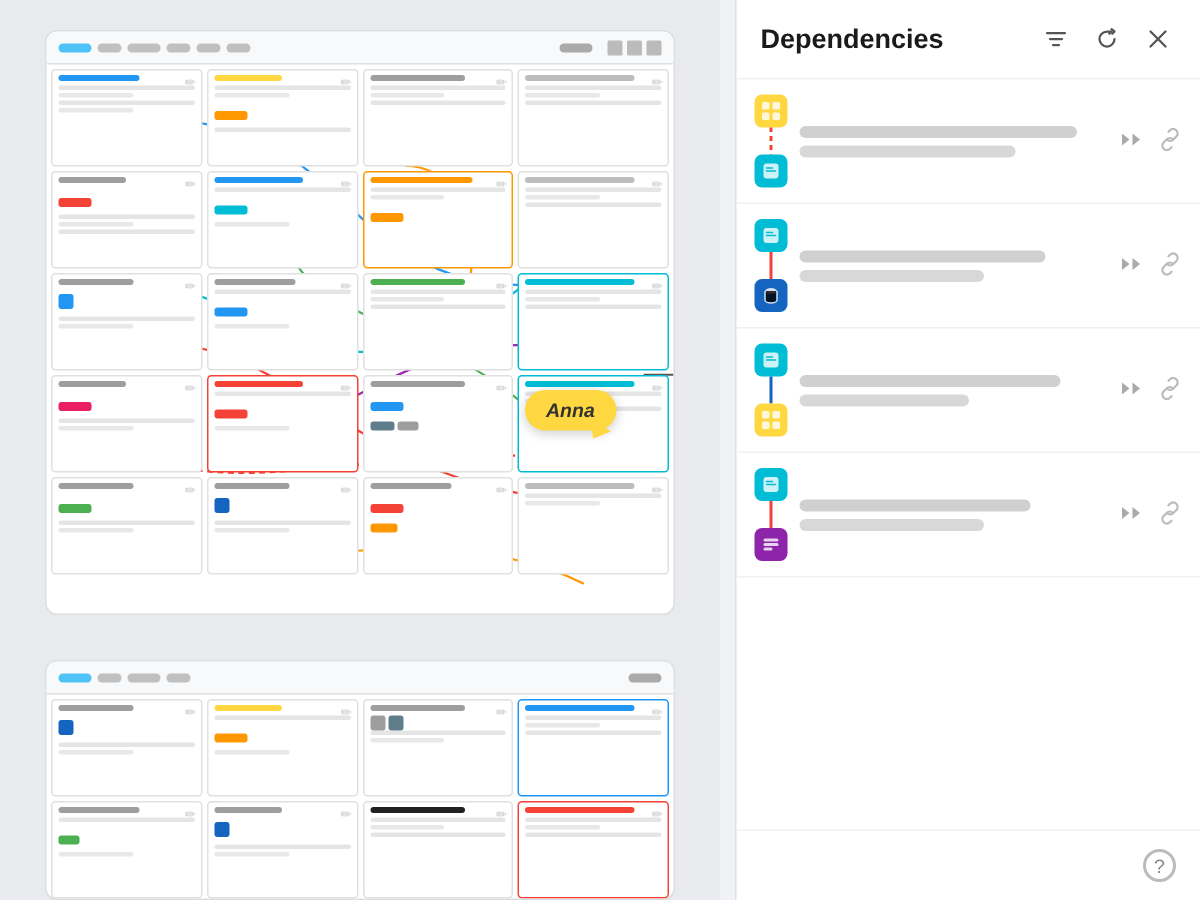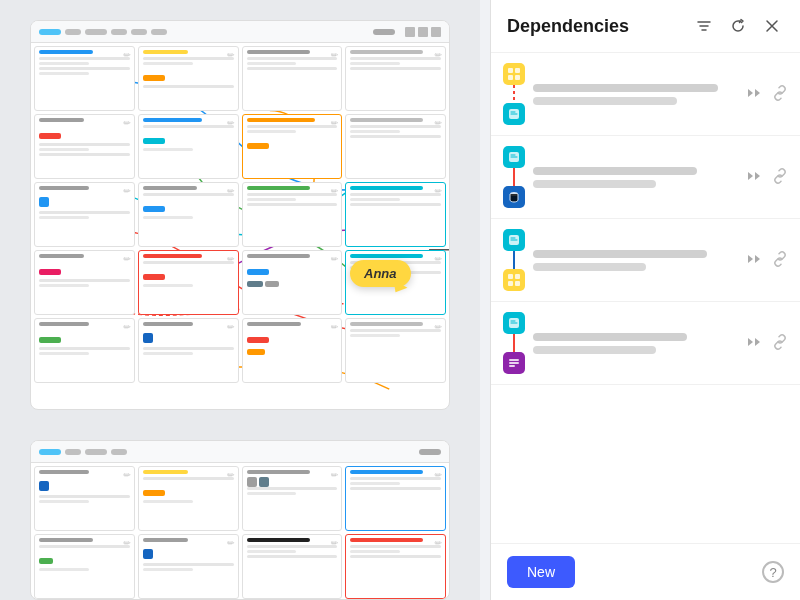--- a/index.html
+++ b/index.html
@@ -732,16 +732,15 @@
           <svg width="16" height="16" viewBox="0 0 16 16" fill="none">
             <path d="M6 8a3 3 0 0 0 4.24.04l2-2a3 3 0 0 0-4.24-4.24l-1 1" stroke="#bbb" stroke-width="1.5" stroke-linecap="round"></path>
             <path d="M10 8a3 3 0 0 0-4.24-.04l-2 2a3 3 0 0 0 4.24 4.24l1-1" stroke="#bbb" stroke-width="1.5" stroke-linecap="round"></path>
           </svg>
         </div>
       </div>
     </div>
   </div>
 
   <div class="panel-footer">
-    <button class="btn-new">New</button>
     <div class="help-icon">?</div>
   </div>
 </div>
 
 </body></html>

